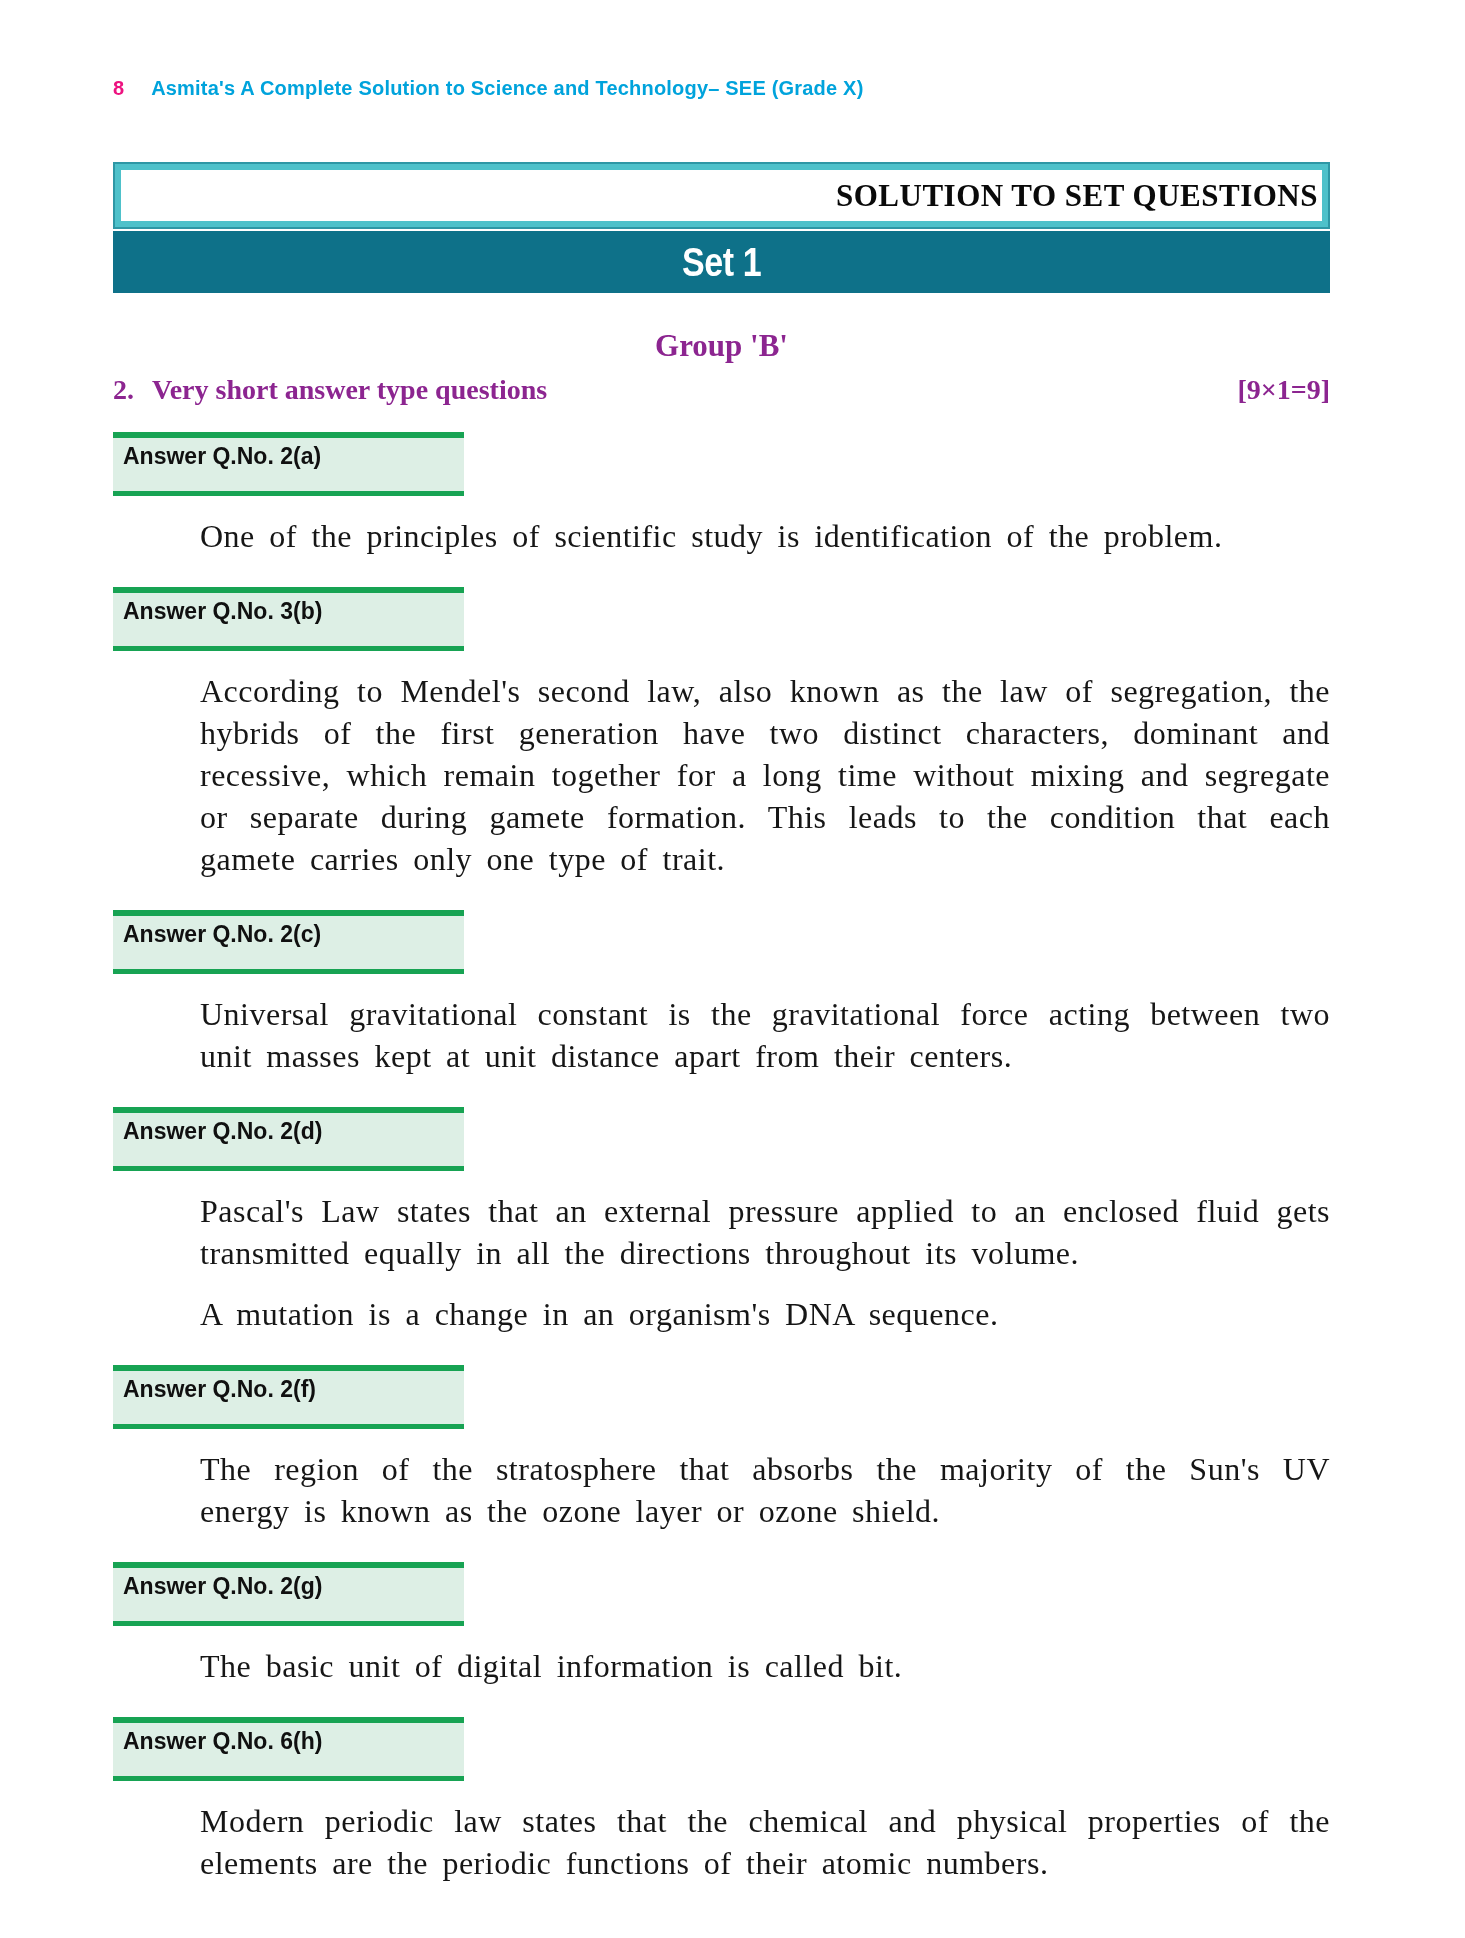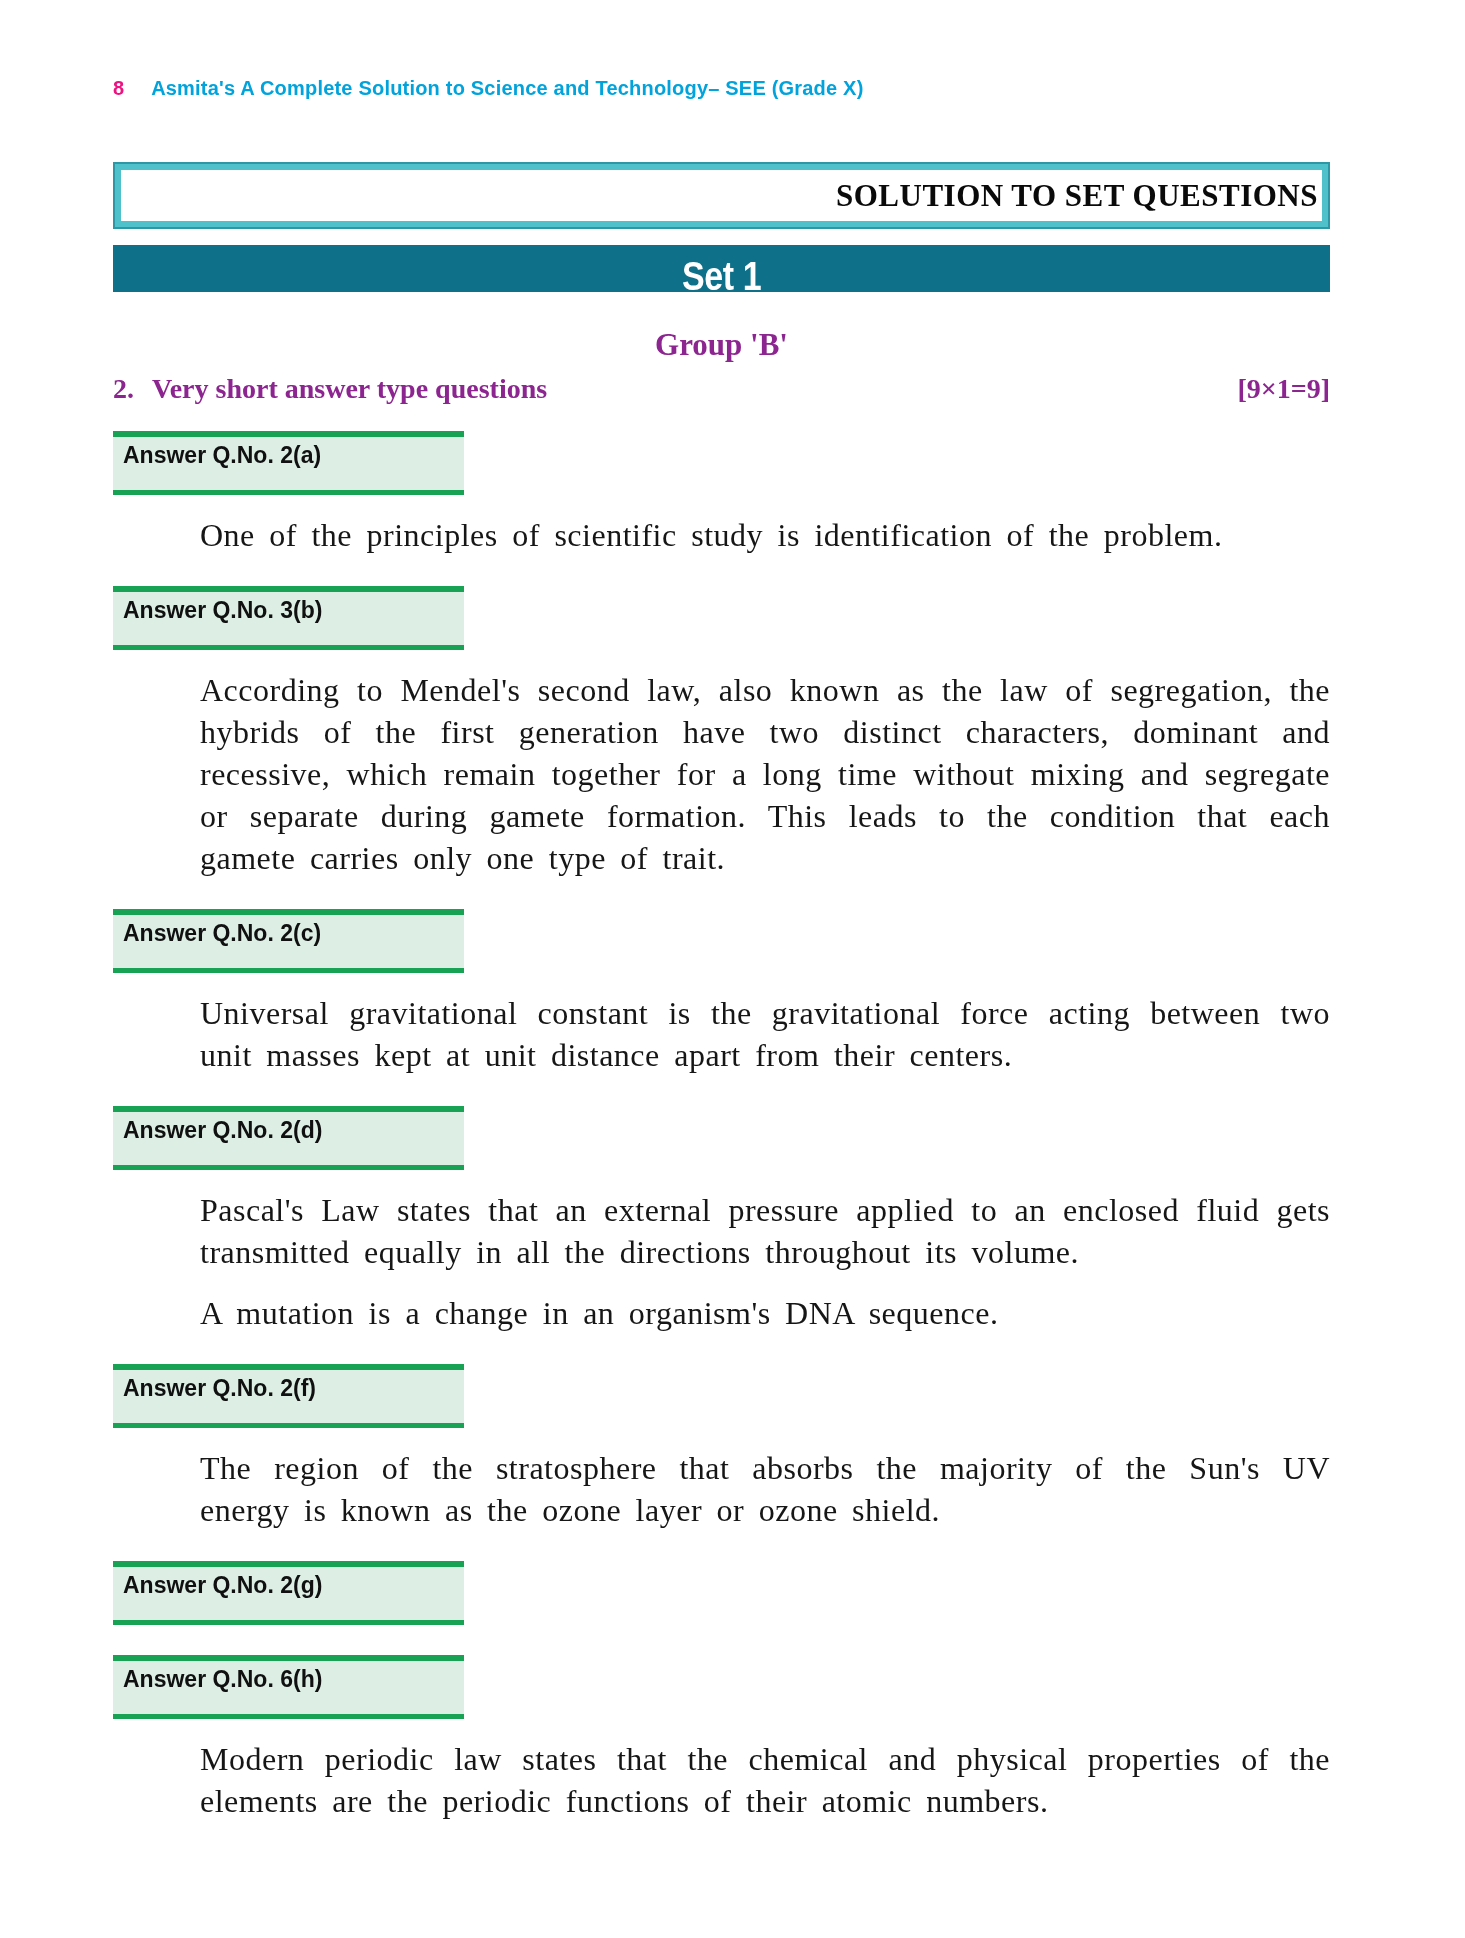--- a/index.html
+++ b/index.html
@@ -40,24 +40,24 @@
     background:#fff;
   }
   .solution-title{
     margin:0;
     font-family:"Liberation Serif",serif;
     font-weight:bold;font-size:31px;line-height:36px;
     letter-spacing:.5px;color:#0a0a0a;
   }
   
   .set-banner{
-    margin-top:16px;
+    margin-top:2px;
     background:var(--teal);
     color:#ffffff;text-align:center;
-    height:47px;line-height:62px;
+    height:62px;line-height:62px;
     font-family:"Liberation Sans",sans-serif;
     font-weight:bold;font-size:40px;
   }
   .condensed{display:inline-block;transform:scaleX(.85);letter-spacing:-.5px;}
   
   .group-title{
     margin-top:36px;text-align:center;
     color:var(--purple);font-weight:bold;font-size:31px;line-height:34px;
   }
   .question-row{
@@ -138,19 +138,20 @@
     <p class="answer-text">A mutation is a change in an organism's DNA sequence.</p>
   </section>
 
   <section class="answer-block">
     <div class="answer-label">Answer Q.No. 2(f)</div>
     <p class="answer-text">The region of the stratosphere that absorbs the majority of the Sun's UV energy is known as the ozone layer or ozone shield.</p>
   </section>
 
   <section class="answer-block">
     <div class="answer-label">Answer Q.No. 2(g)</div>
+    <p class="answer-text">The basic unit of digital information is called bit.</p>
   </section>
 
   <section class="answer-block">
     <div class="answer-label">Answer Q.No. 6(h)</div>
     <p class="answer-text">Modern periodic law states that the chemical and physical properties of the elements are the periodic functions of their atomic numbers.</p>
   </section>
 </div>
 
 </body></html>

